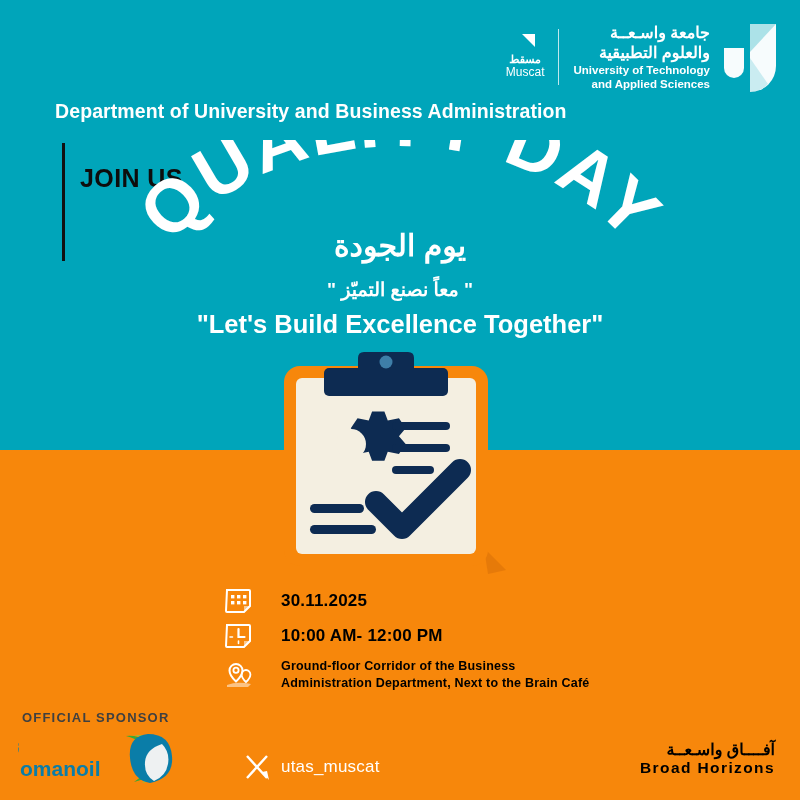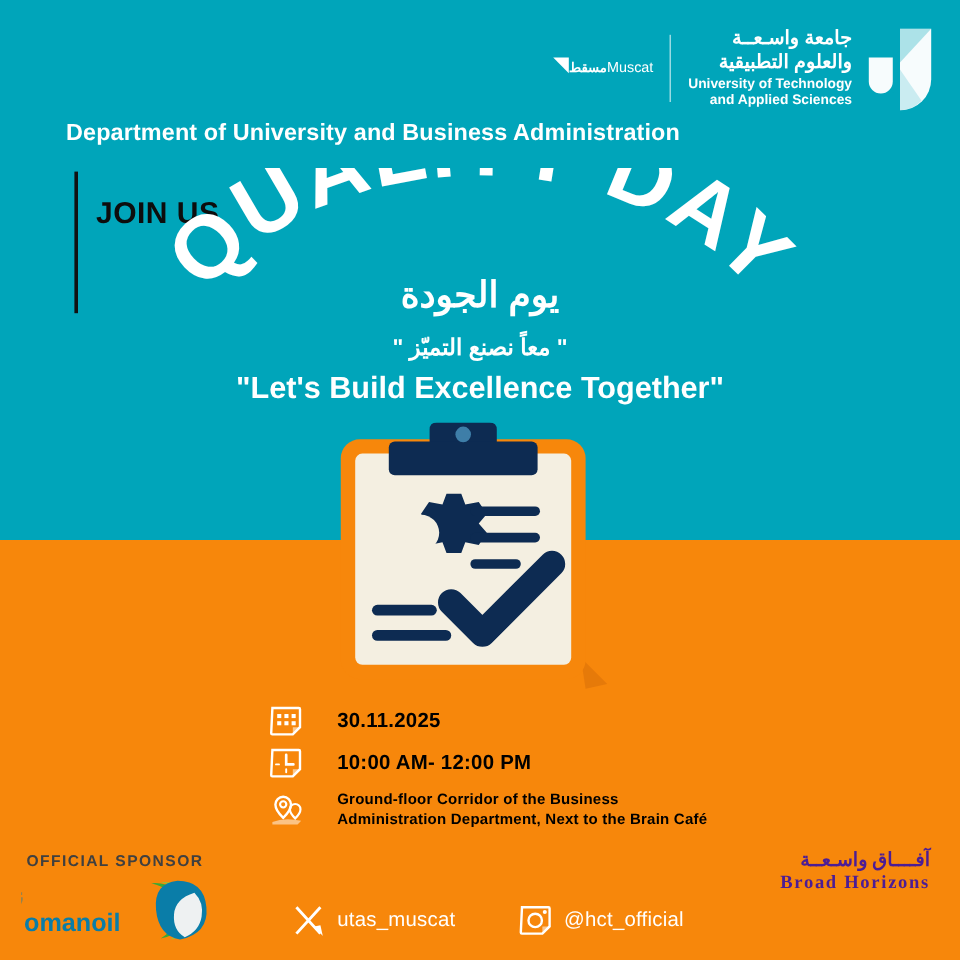--- a/index.html
+++ b/index.html
@@ -7,21 +7,21 @@
   #poster{
     position:relative;width:800px;height:800px;overflow:hidden;
     background:#00a5ba;
   }
   
   .bg-teal{position:absolute;left:0;top:0;width:800px;height:450px;background:#00a5ba;}
   .bg-orange{position:absolute;left:0;top:450px;width:800px;height:350px;background:#f7870b;}
 
   
   .uni-logo{position:absolute;right:18px;top:22px;display:flex;align-items:center;gap:0;}
-  .muscat-block{display:flex;flex-direction:row;align-items:center;justify-content:center;
+  .muscat-block{display:flex;flex-direction:column;align-items:center;justify-content:center;
     padding-right:14px;color:#fff;line-height:1.15;}
   .muscat-tri{width:0;height:0;border-left:13px solid transparent;border-top:13px solid #fff;margin-bottom:6px;margin-left:6px;}
   .muscat-ar{font-size:11px;font-weight:bold;}
   .muscat-en{font-size:12px;}
   .logo-divider{width:1px;height:56px;background:rgba(255,255,255,.75);margin-right:14px;}
   .uni-text{color:#fff;text-align:right;line-height:1.22;margin-right:10px;}
   .uni-ar{font-size:16px;font-weight:bold;letter-spacing:.3px;}
   .uni-en{font-size:11.5px;font-weight:bold;}
   .uni-mark{width:62px;height:70px;}
 
@@ -60,21 +60,21 @@
   .sponsor-logo{position:absolute;left:18px;top:730px;width:170px;height:58px;}
 
   
   .soc{position:absolute;display:flex;align-items:center;}
   .soc-x{left:243px;top:752px;}
   .soc-ig{left:432px;top:752px;}
   .soc svg{margin-right:8px;}
   .soc-label{color:#fff;font-size:17px;letter-spacing:.2px;}
 
   
-  .bh{position:absolute;right:25px;top:708px;text-align:right;color:#4c1d95;line-height:1.2;font-family:Liberation Serif, serif;}
+  .bh{position:absolute;right:25px;top:740px;text-align:right;color:#000000;line-height:1.2;}
   .bh-ar{font-size:16px;font-weight:bold;direction:rtl;letter-spacing:1px;}
   .bh-en{font-size:15.5px;font-weight:bold;letter-spacing:1.4px;}
 </style>
 </head>
 <body>
 
 <div id="poster">
 
   <div class="bg-teal"></div>
   <div class="bg-orange"></div>
@@ -196,28 +196,19 @@
   </svg>
 
   <div class="soc soc-x">
     <svg width="30" height="30" viewBox="0 0 30 30">
       <path d="M4 4 L24 26 M24 4 L4 26" stroke="#fff" stroke-width="2.4" fill="none"></path>
       <path d="M19 20 l7 8 -2 -9 z" fill="#fff"></path>
     </svg>
     <span class="soc-label">utas_muscat</span>
   </div>
 
-  <div class="soc soc-ig">
-    <svg width="30" height="30" viewBox="0 0 30 30">
-      <path d="M3 4 h22 a1 1 0 0 1 1 1 v15 l-6 6 h-17 a1 1 0 0 1 -1 -1 z" fill="none" stroke="#fff" stroke-width="2"></path>
-      <path d="M26 20 l-6 6 v-6 z" fill="#fff" opacity="0.55"></path>
-      <circle cx="14" cy="15" r="5.6" fill="none" stroke="#fff" stroke-width="2"></circle>
-      <circle cx="22" cy="8" r="1.7" fill="#fff"></circle>
-    </svg>
-    <span class="soc-label">@hct_official</span>
-  </div>
 
   <div class="bh">
     <div class="bh-ar">آفــــاق واسـعــة</div>
     <div class="bh-en">Broad Horizons</div>
   </div>
 
 </div>
 
 </body></html>

